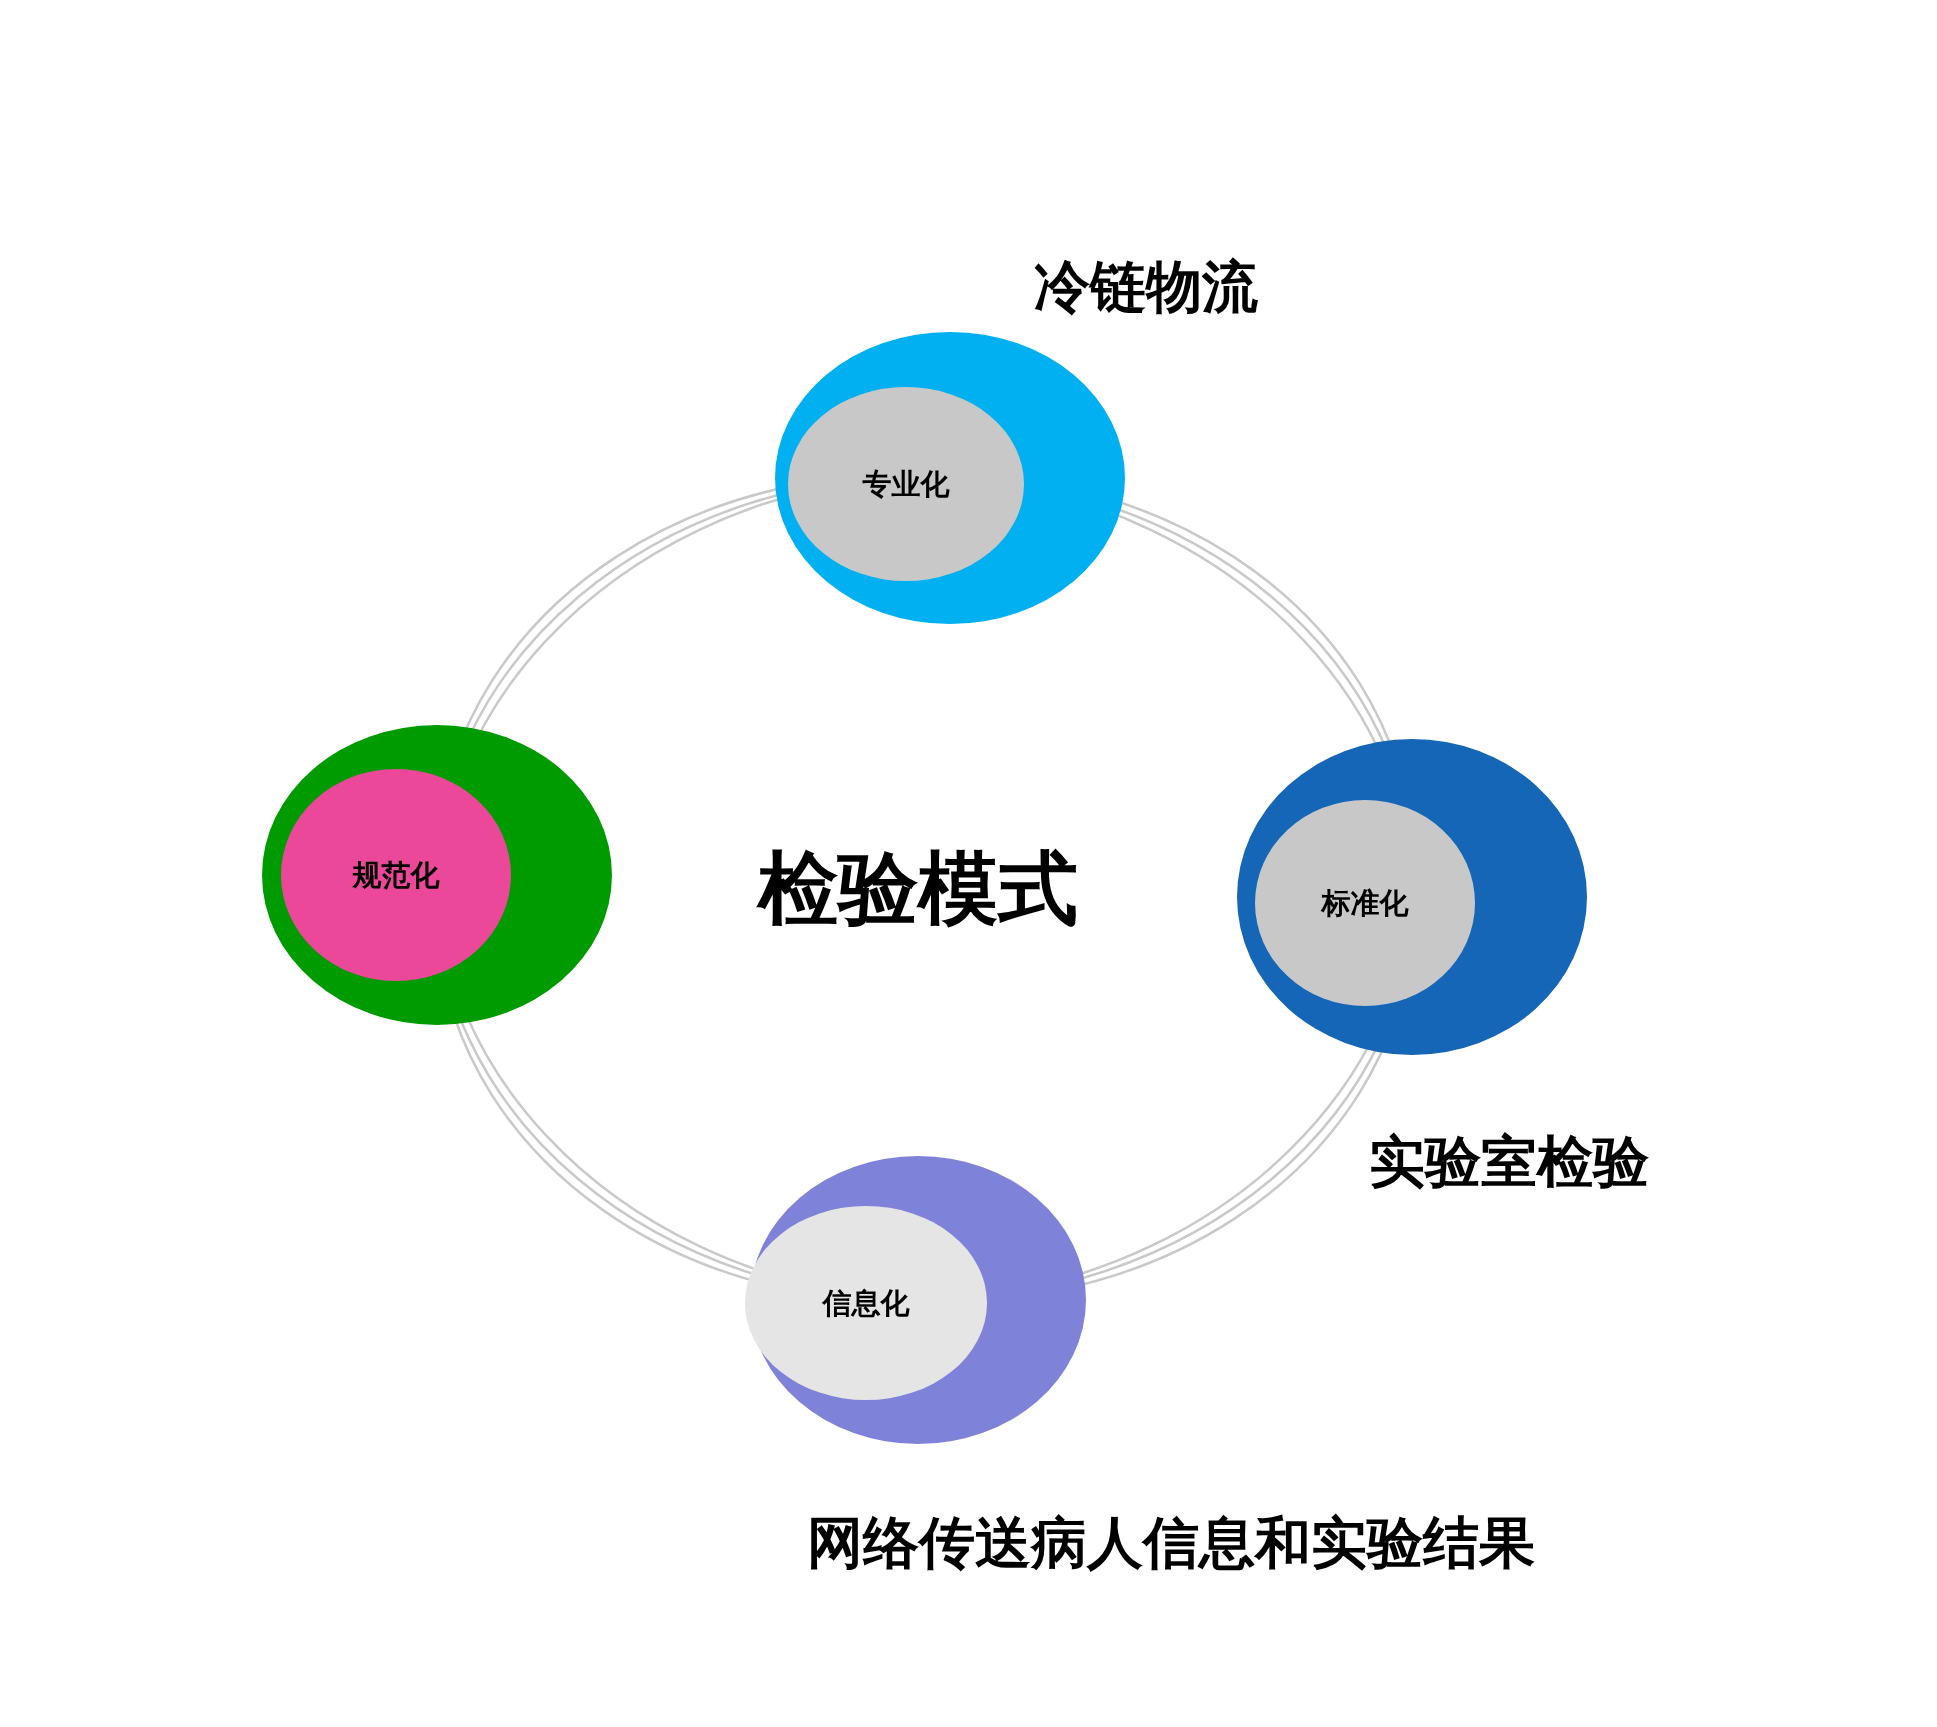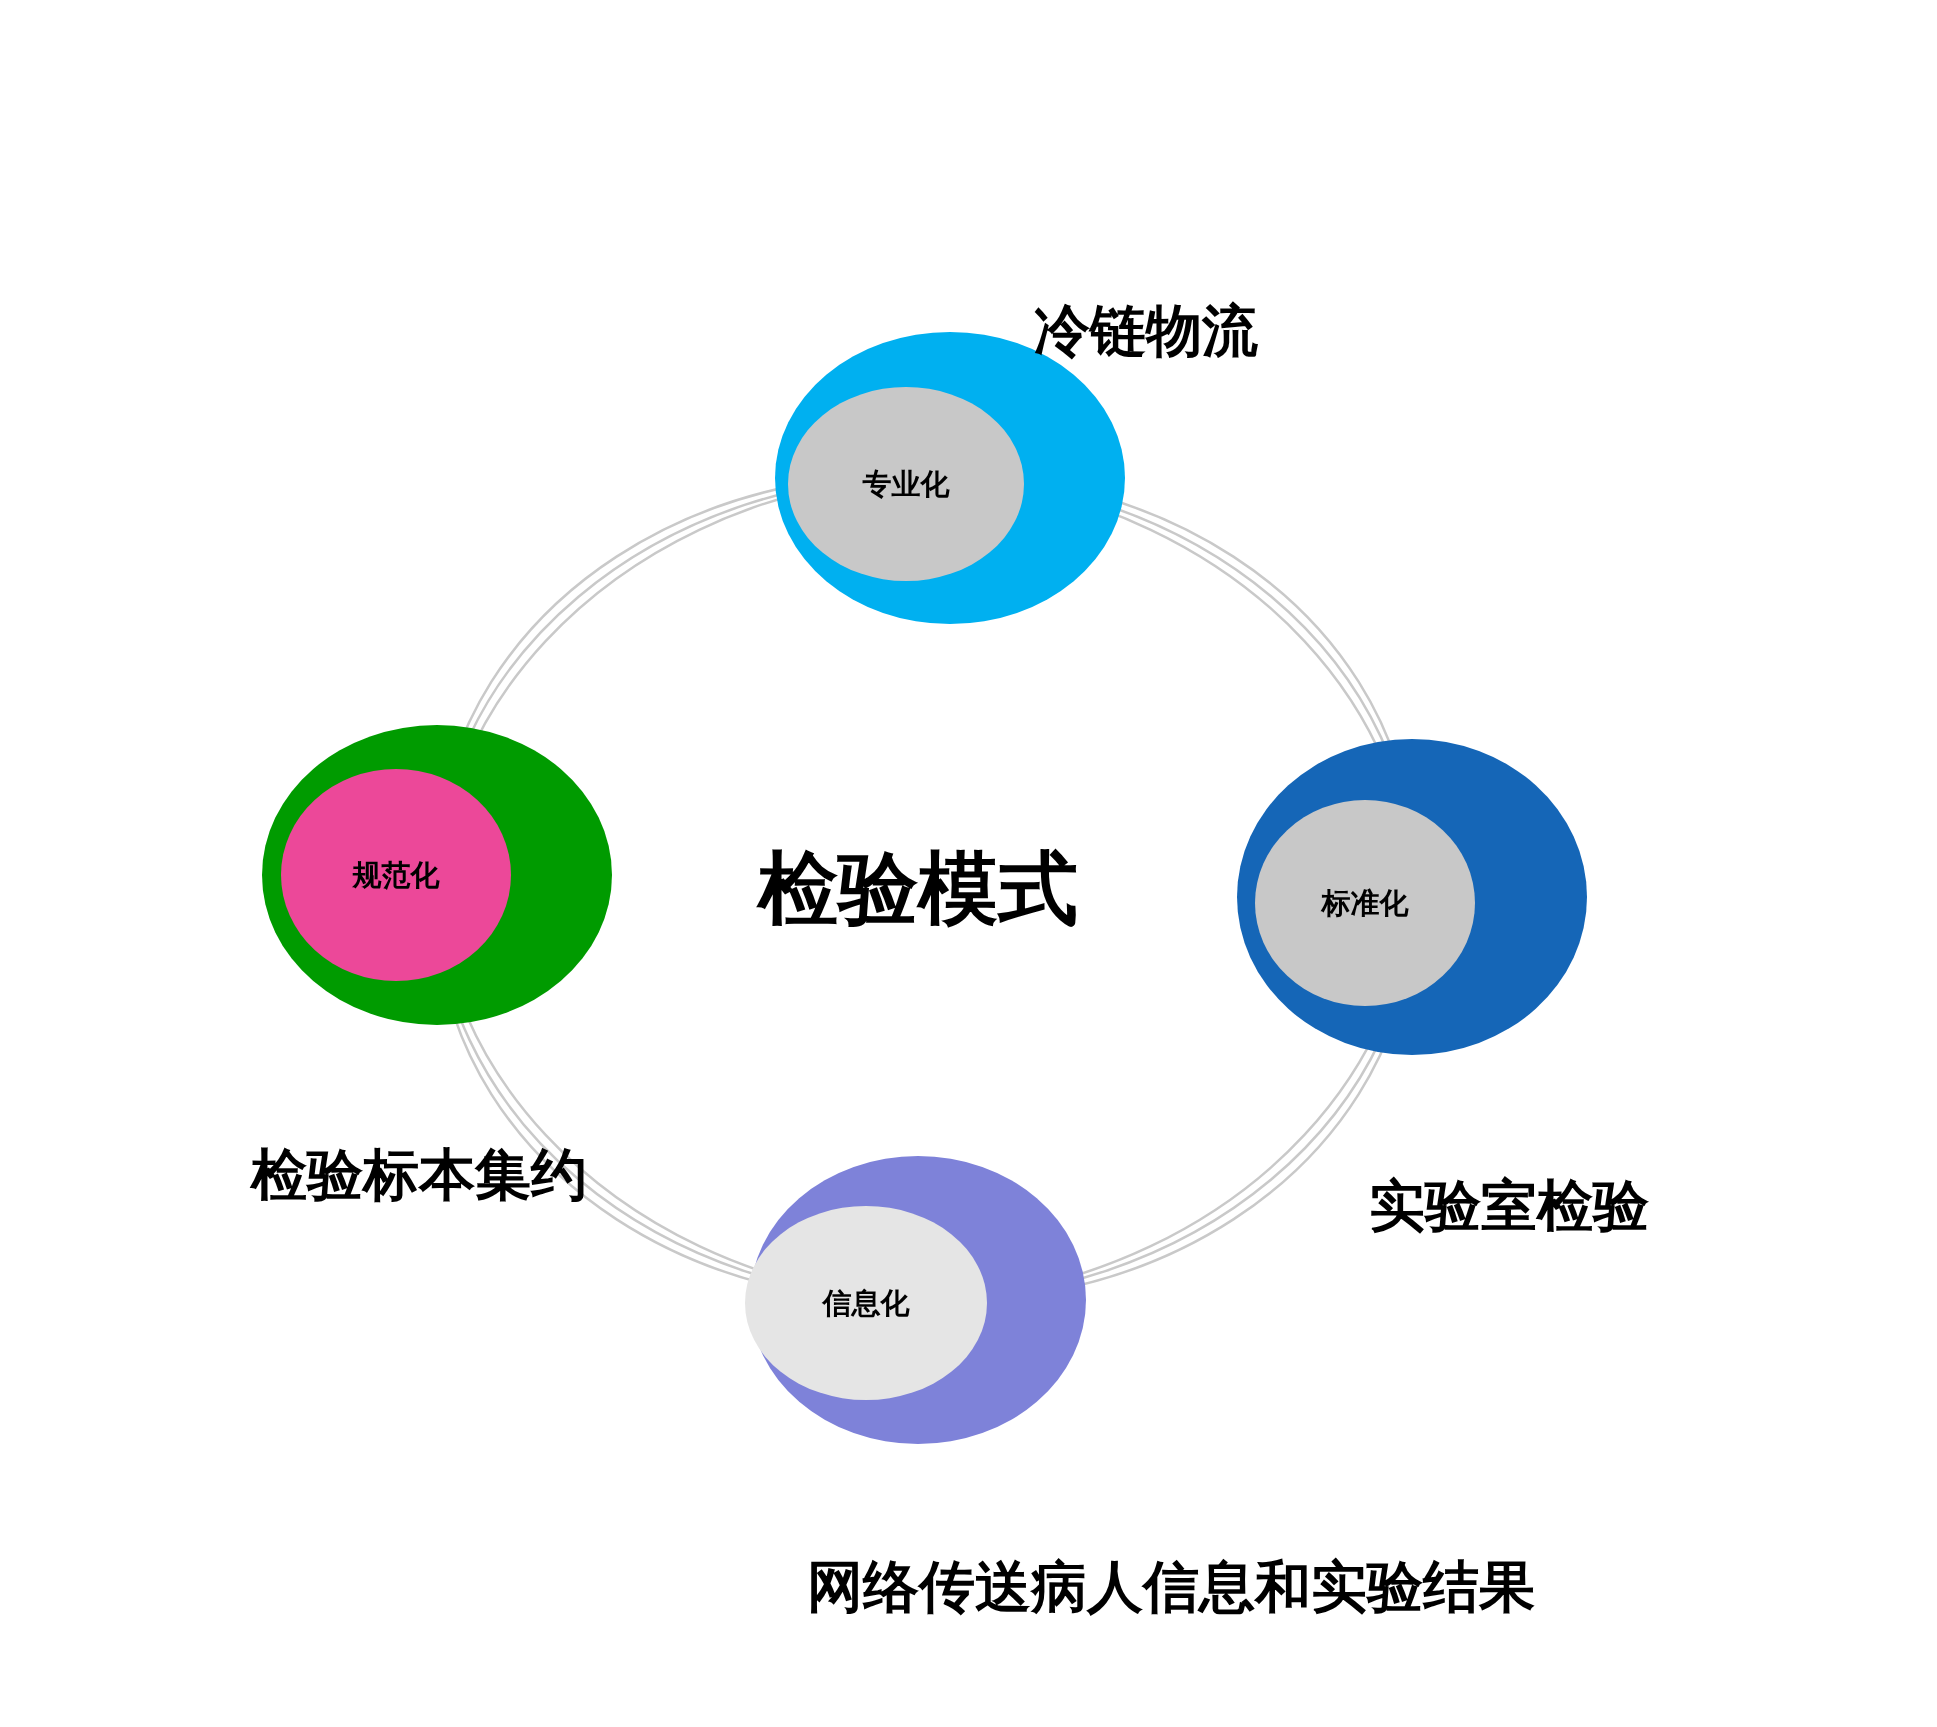--- a/index.html
+++ b/index.html
@@ -45,21 +45,20 @@
     white-space: nowrap;
   }
   .outer-label {
     position: absolute;
     transform: translate(-50%, -50%);
     font-weight: bold;
     font-size: 56px;
     line-height: 1.15;
     color: #000000;
     white-space: nowrap;
-    margin-top: 44px;
   }
   .diagram-title {
     position: absolute;
     transform: translate(-50%, -50%);
     font-weight: bold;
     font-size: 80px;
     line-height: 1;
     color: #000000;
     white-space: nowrap;
   }
@@ -96,15 +95,14 @@
   <div class="node-inner" style="left: 745px; top: 1206px; width: 242px; height: 194px; background-color: #e5e5e5;">
     <span class="inner-label">信息化</span>
   </div>
   <div class="outer-label" style="left:1171px; top:1543px;">网络传送病人信息和实验结果</div>
 
   <div class="node-outer" style="left: 262px; top: 725px; width: 350px; height: 300px; background-color: rgb(0, 155, 0);">
   </div>
   <div class="node-inner" style="left: 281px; top: 769px; width: 230px; height: 212px; background-color: #ec4899;">
     <span class="inner-label">规范化</span>
   </div>
-  <div class="outer-label" style="left:419px; top:1131px;">检验标本集约</div>
 
 </div>
 
 </body></html>

